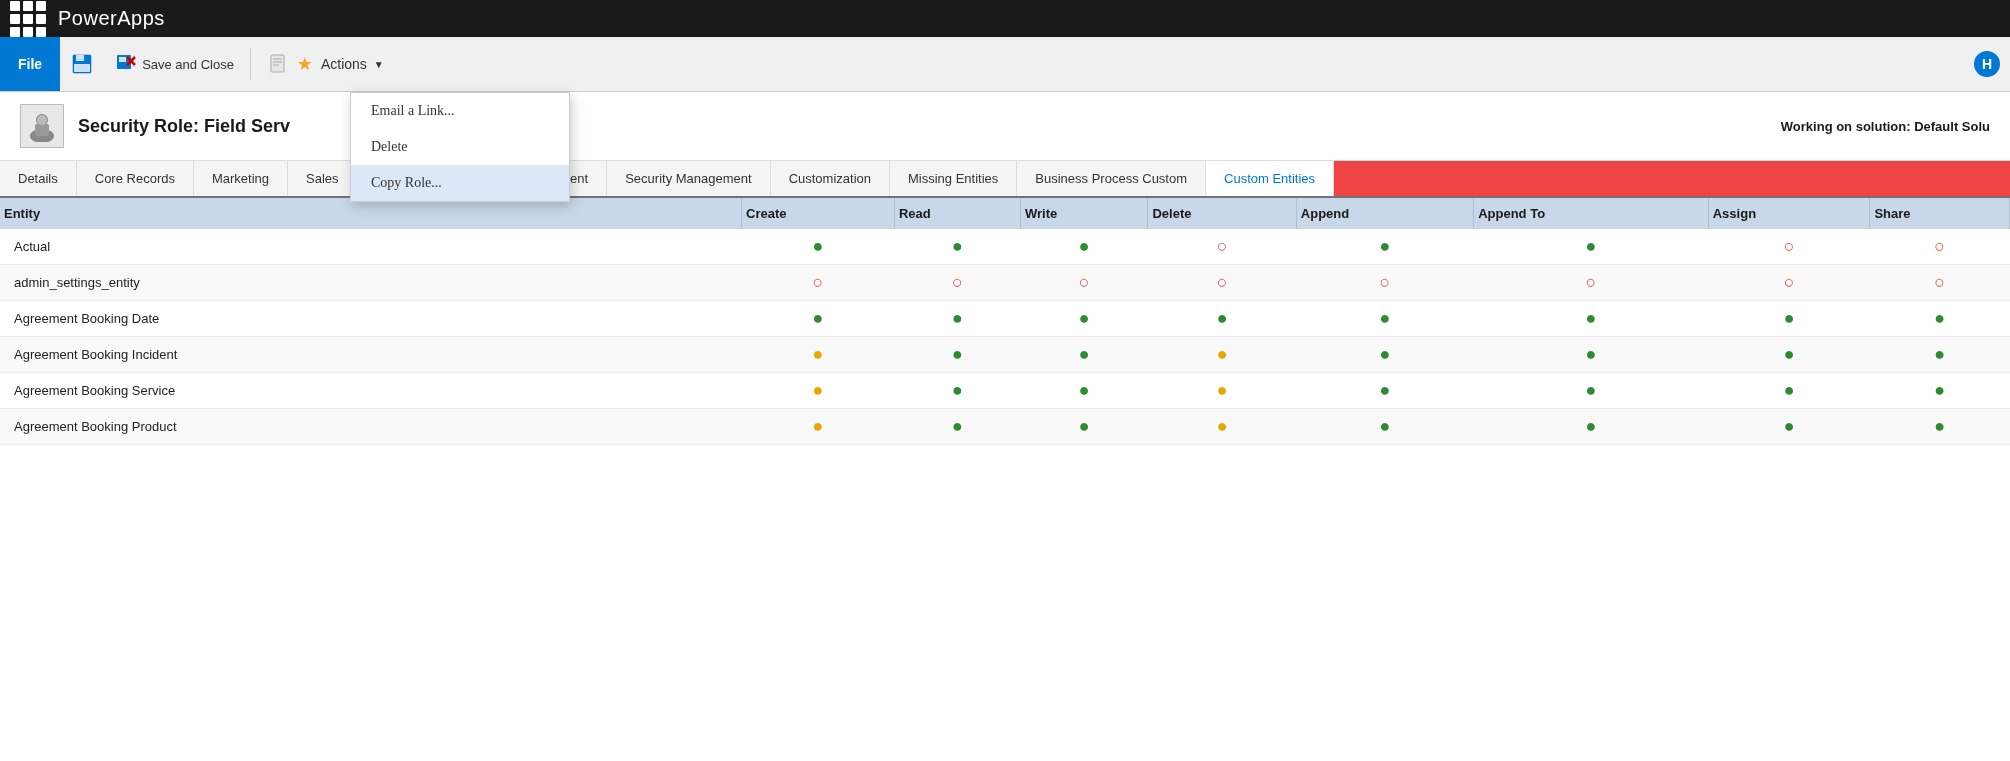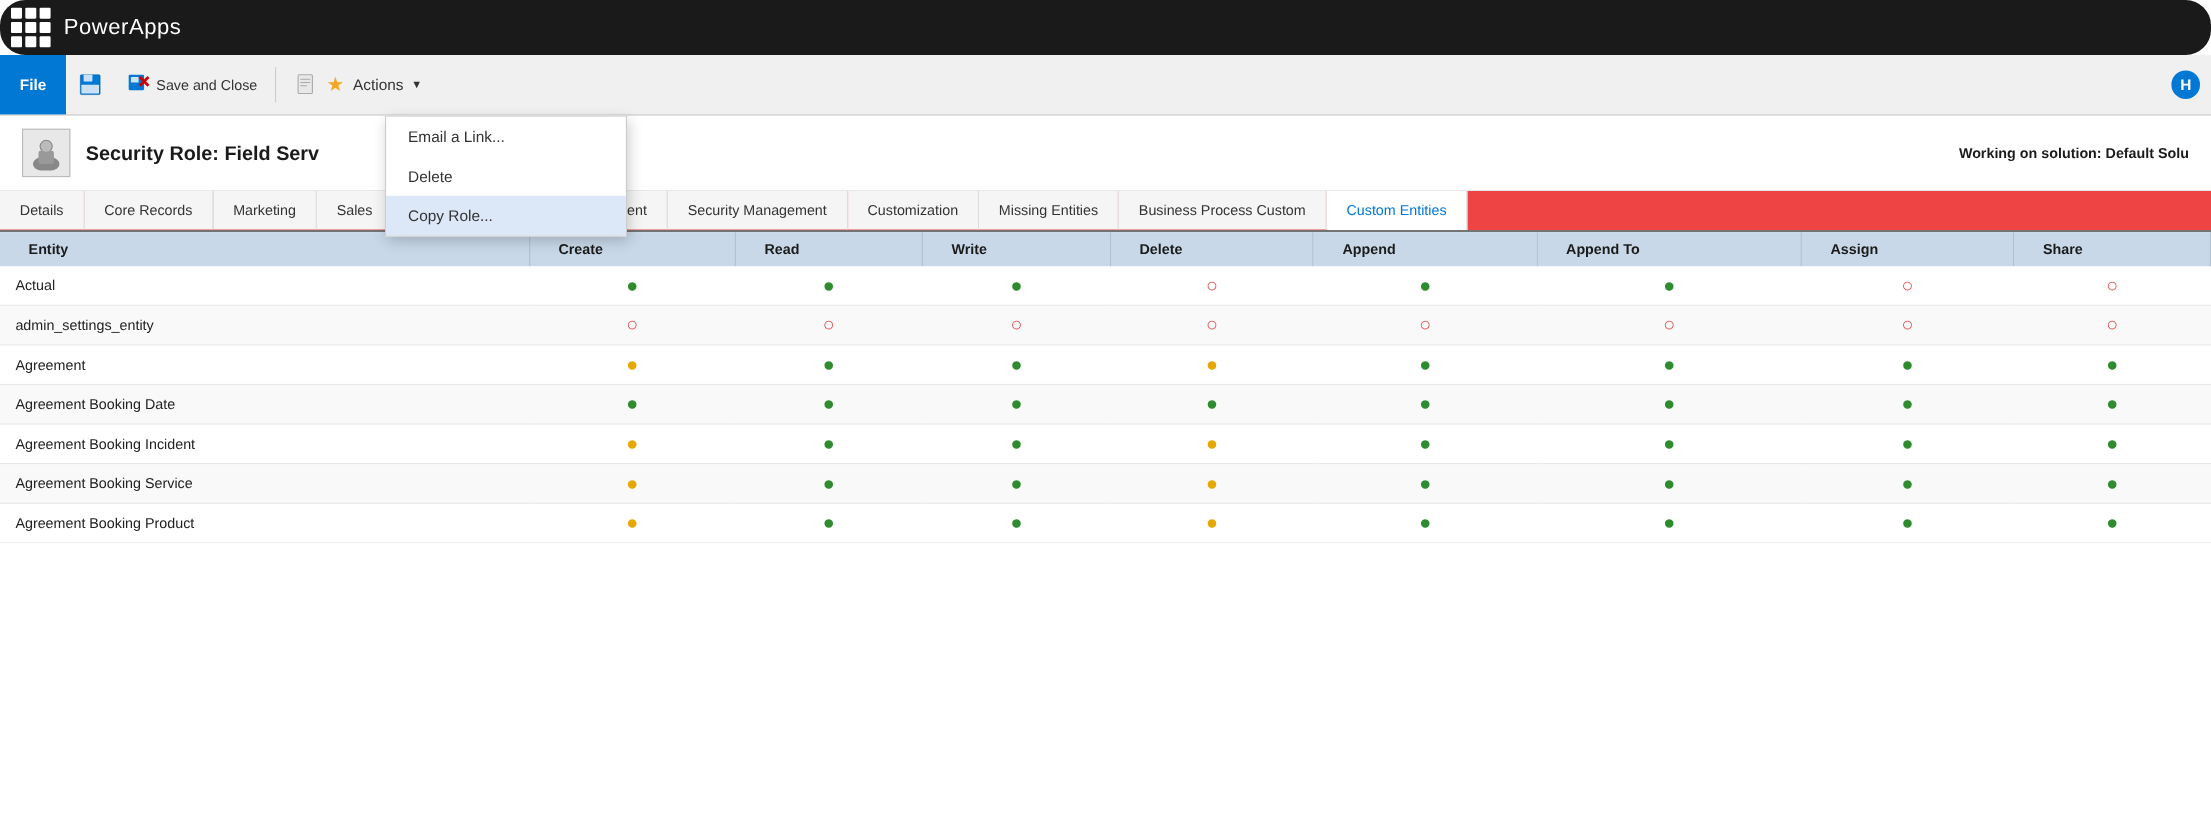--- a/index.html
+++ b/index.html
@@ -3,23 +3,22 @@
   <meta charset="utf-8">
   <style>
     * { box-sizing: border-box; margin: 0; padding: 0; }
     body { font-family: 'Segoe UI', Arial, sans-serif; font-size: 13px; background: #fff; overflow-x: hidden; }
 
     
     .top-bar {
       display: flex;
       align-items: center;
       background: #1a1a1a;
-      height: 50px;
+      height: 37px;
       padding: 0 10px;
-      border-radius: 23px;
     }
     .waffle-icon {
       width: 36px;
       height: 36px;
       display: grid;
       grid-template-columns: repeat(3, 10px);
       grid-template-rows: repeat(3, 10px);
       gap: 3px;
       margin-right: 12px;
       cursor: pointer;
@@ -112,20 +111,21 @@
     }
     .dropdown-menu {
       position: absolute;
       top: 55px;
       left: 350px;
       background: #fff;
       border: 1px solid #ccc;
       box-shadow: 2px 4px 12px rgba(0,0,0,0.2);
       z-index: 100;
       min-width: 220px;
+      font-family: Liberation Serif, serif;
     }
     .dropdown-item {
       padding: 10px 20px;
       cursor: pointer;
       font-size: 14px;
       color: #333;
     }
     .dropdown-item.selected { background: #dce8f8; }
 
     
@@ -190,21 +190,21 @@
       max-height: 380px;
     }
     table {
       width: 100%;
       border-collapse: collapse;
     }
     thead tr {
       background: #c8d8e8;
     }
     thead th {
-      padding: 8px 26px;
+      padding: 8px 4px;
       text-align: left;
       font-size: 13px;
       font-weight: 600;
       border-right: 1px solid #b0c0d0;
       color: #1a1a1a;
     }
     thead th:first-child { min-width: 240px; }
     tbody tr {
       border-bottom: 1px solid #e8e8e8;
       margin-top: 25px;
@@ -369,31 +369,20 @@
           <td><span class="icon-red-empty">○</span></td>
           <td><span class="icon-red-empty">○</span></td>
           <td><span class="icon-red-empty">○</span></td>
           <td><span class="icon-red-empty">○</span></td>
           <td><span class="icon-red-empty">○</span></td>
           <td><span class="icon-red-empty">○</span></td>
           <td><span class="icon-red-empty">○</span></td>
           <td><span class="icon-red-empty">○</span></td>
         </tr>
         <tr>
-          <td>Agreement</td>
-          <td><span class="icon-yellow">●</span></td>
-          <td><span class="icon-green">●</span></td>
-          <td><span class="icon-green">●</span></td>
-          <td><span class="icon-yellow">●</span></td>
-          <td><span class="icon-green">●</span></td>
-          <td><span class="icon-green">●</span></td>
-          <td><span class="icon-green">●</span></td>
-          <td><span class="icon-green">●</span></td>
-        </tr>
-        <tr>
           <td>Agreement Booking Date</td>
           <td><span class="icon-green">●</span></td>
           <td><span class="icon-green">●</span></td>
           <td><span class="icon-green">●</span></td>
           <td><span class="icon-green">●</span></td>
           <td><span class="icon-green">●</span></td>
           <td><span class="icon-green">●</span></td>
           <td><span class="icon-green">●</span></td>
           <td><span class="icon-green">●</span></td>
         </tr>

